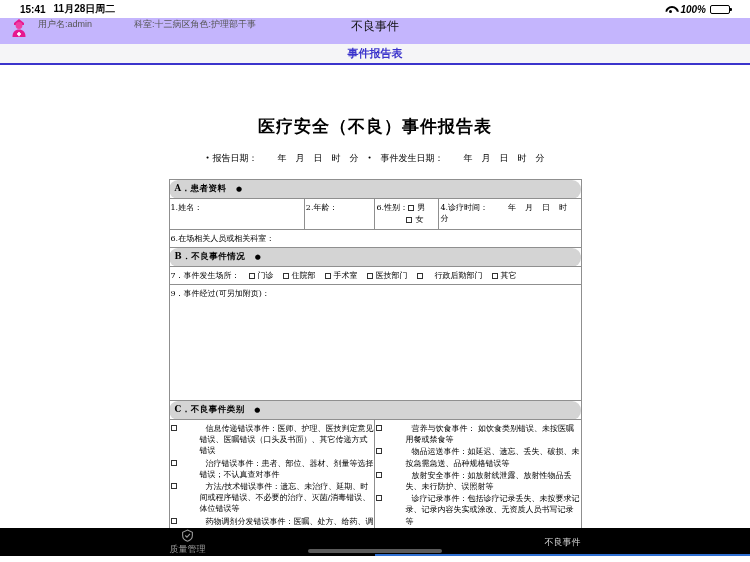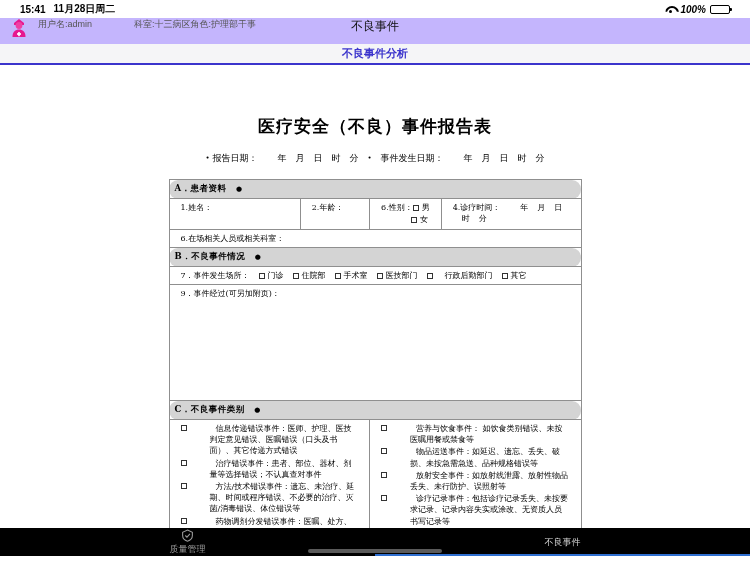--- a/index.html
+++ b/index.html
@@ -104,21 +104,21 @@
   .form-table {
     width: 413px;
     margin: 14px auto 0 auto;
     border: 1px solid #8f8f8f;
     border-collapse: collapse;
     font-family: "DejaVu Serif", "Liberation Serif", serif;
     font-size: 8px; color: #000;
   }
   .form-table td {
     border: 1px solid #8f8f8f;
-    padding: 3px 11px;
+    padding: 3px 1px;
     vertical-align: top;
   }
   .section-head td {
     background: #d4d4d4;
     font-weight: bold;
     font-size: 8.5px;
     padding: 3px 5px;
     letter-spacing: .5px;
     border-radius: 9px;
   }
@@ -203,21 +203,21 @@
       <rect x="7" y="15.2" width="4" height="1.6" fill="#fff"></rect>
     </svg>
   </span>
   <span class="meta-item meta-user">用户名:admin</span>
   <span class="meta-item meta-dept">科室:十三病区</span>
   <span class="meta-item meta-role">角色:护理部干事</span>
   <div class="header-title">不良事件</div>
 </div>
 
 <div class="sub-nav">
-  <span class="sub-nav-item">不良事件分析</span>
+  <span class="sub-nav-item">事件报告表</span>
 </div>
 
 <div class="doc-area">
 
   <div class="form-title">医疗安全（不良）事件报告表</div>
 
   <div class="date-line">
     <span class="bullet">•</span>
     <span>报告日期：</span><span class="sp-lg"></span><span>年</span><span class="sp"></span><span>月</span><span class="sp"></span><span>日</span><span class="sp"></span><span>时</span><span class="sp"></span><span>分</span><span class="sp"></span><span class="bullet">•</span><span class="sp"></span><span>事件发生日期：</span><span class="sp-lg"></span><span>年</span><span class="sp"></span><span>月</span><span class="sp"></span><span>日</span><span class="sp"></span><span>时</span><span class="sp"></span><span>分</span>
   </div>

